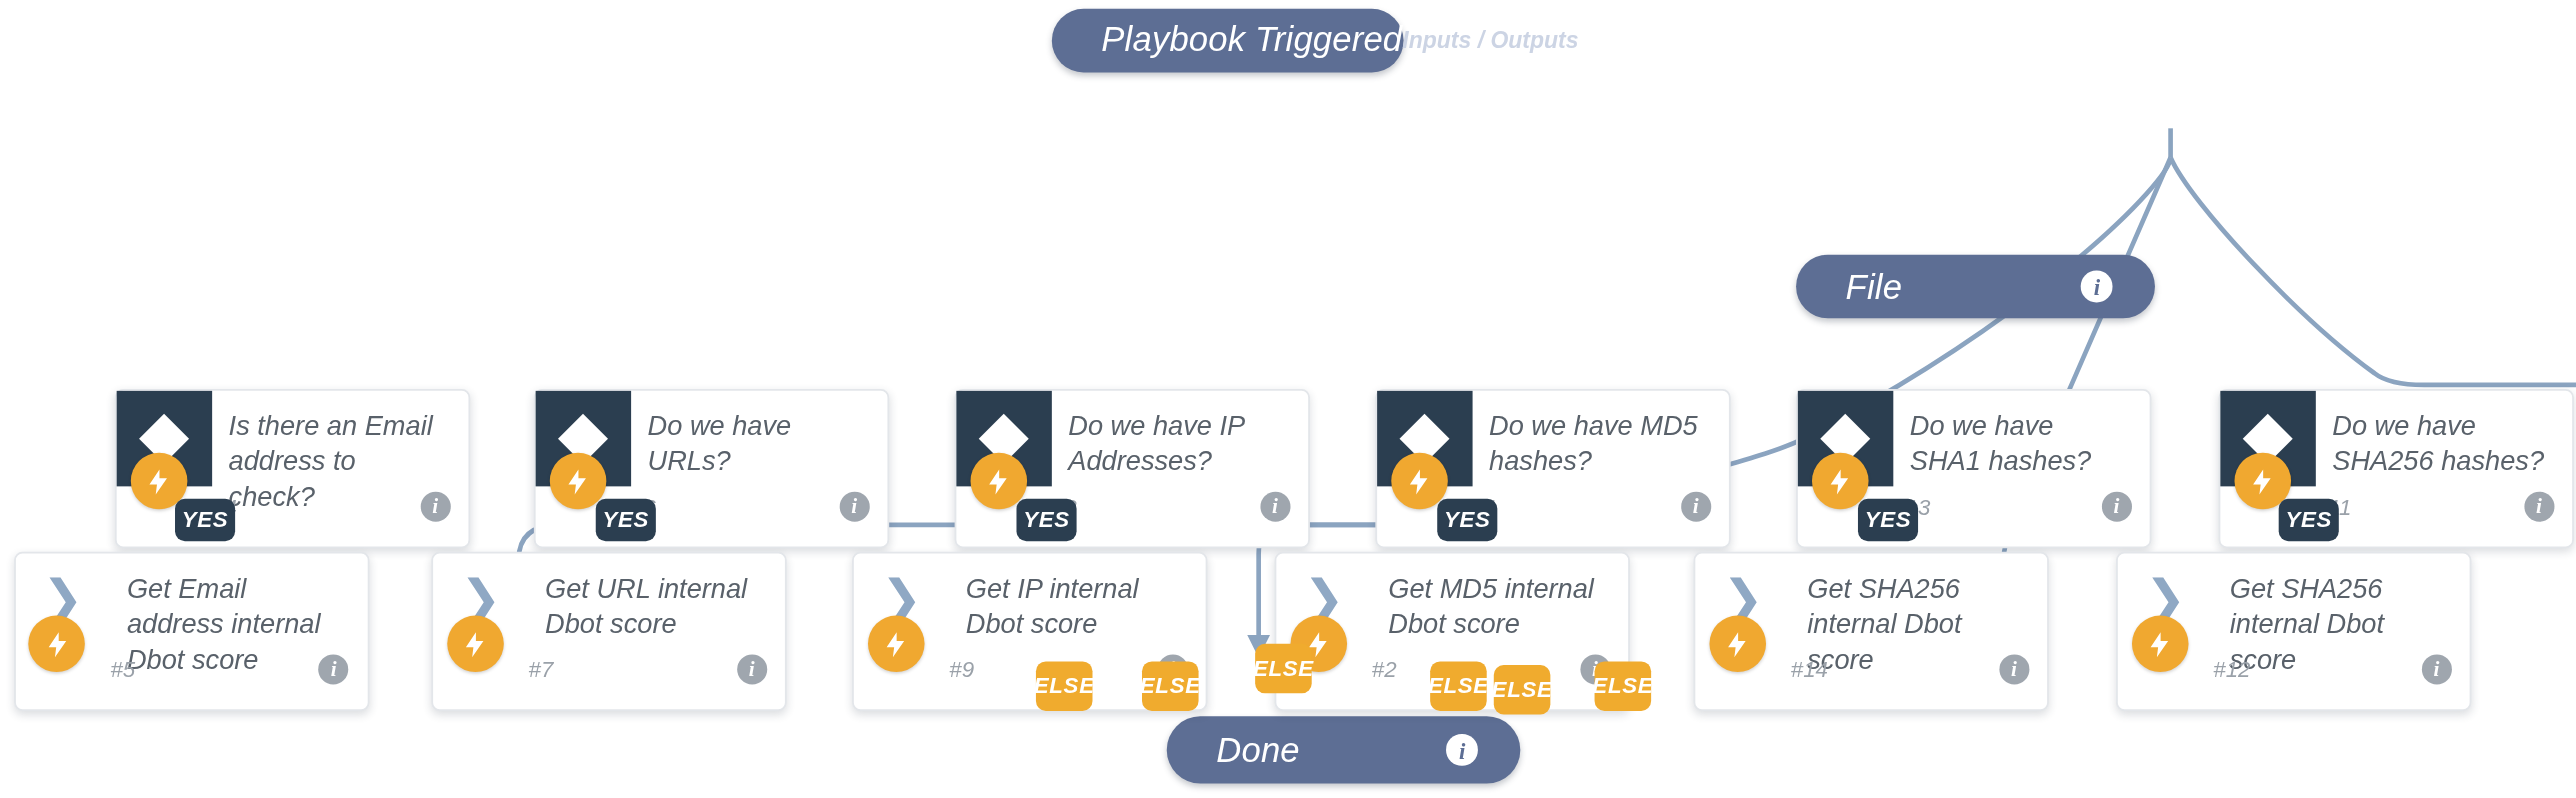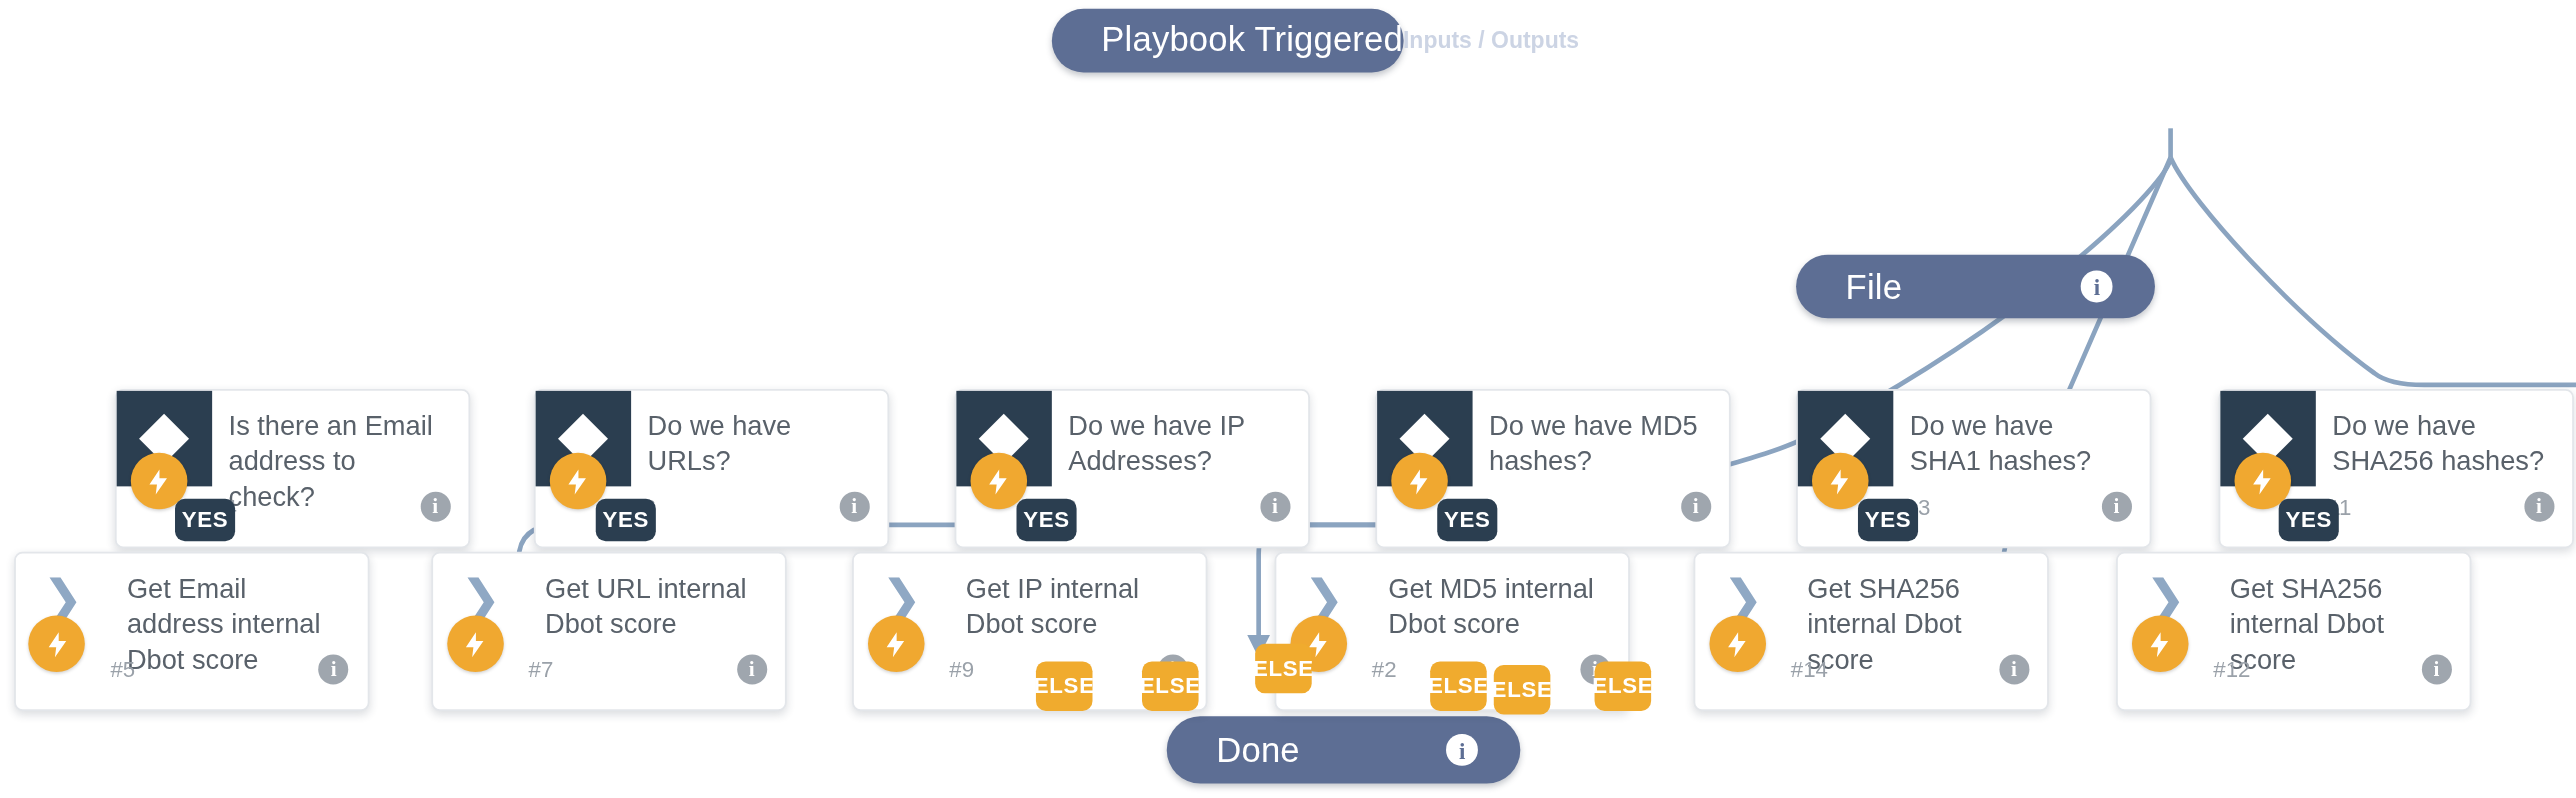--- a/index.html
+++ b/index.html
@@ -10,20 +10,21 @@
   body {
     font-family: "Liberation Sans", sans-serif;
     -webkit-font-smoothing: antialiased;
   }
   #canvas {
     position: relative;
     width: 2576px;
     height: 798px;
     background: #ffffff;
     overflow: hidden;
+    font-style: italic;
   }
   #edges {
     position: absolute;
     left: 0;
     top: 0;
     width: 2576px;
     height: 798px;
     pointer-events: none;
   }
 

